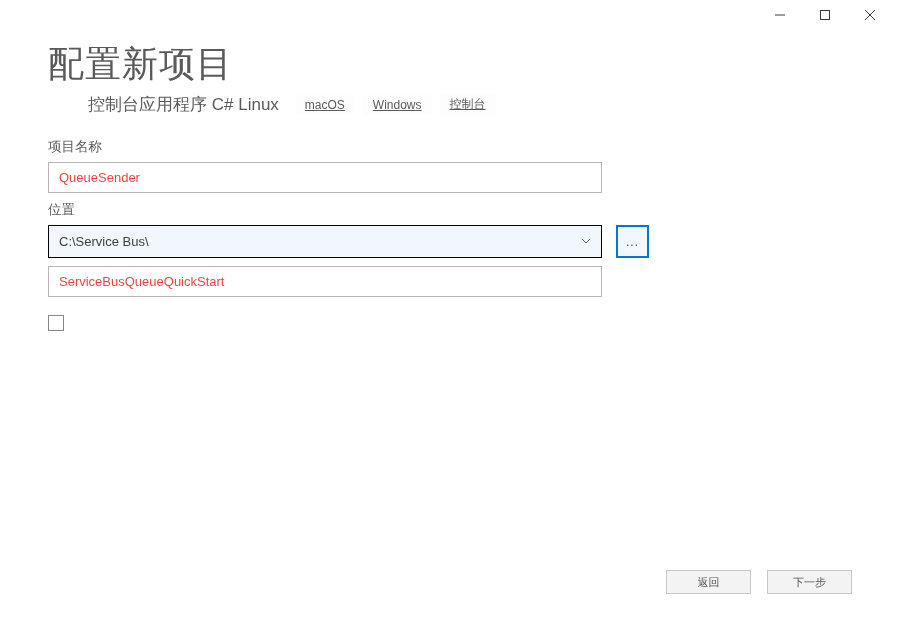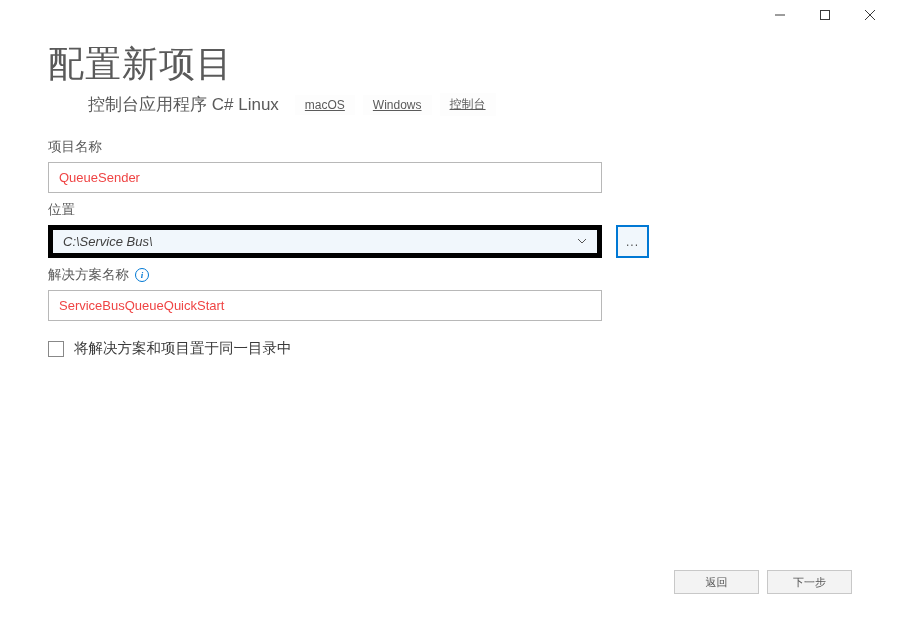--- a/index.html
+++ b/index.html
@@ -90,28 +90,27 @@
       outline: none;
     }
     .location-row {
       display: flex;
       align-items: center;
       gap: 14px;
     }
     .combo {
       width: 554px;
       height: 33px;
-      border: 5px solid #000000;
+      border: 1px solid #000000;
       background: #f1f7fc;
       display: flex;
       align-items: center;
       padding: 0 6px 0 10px;
       font-size: 13px;
       color: #404040;
-      font-style: italic;
     }
     .combo-text { flex: 1; }
     .combo-arrow {
       width: 18px;
       display: flex;
       align-items: center;
       justify-content: center;
     }
     .browse-btn {
       width: 33px;
@@ -139,21 +138,21 @@
     }
     .checkbox-label {
       font-size: 14.5px;
       color: #3a3a3a;
     }
     .footer {
       position: absolute;
       bottom: 36px;
       right: 48px;
       display: flex;
-      gap: 8px;
+      gap: 16px;
     }
     .footer-btn {
       width: 85px;
       height: 24px;
       border: 1px solid #c8c8c8;
       background: #f3f3f3;
       font-size: 11px;
       color: #555;
       display: flex;
       align-items: center;
@@ -211,29 +210,24 @@
           <svg width="8" height="5" viewBox="0 0 8 5">
               <path d="M0 0 L4 4 L8 0" fill="none" stroke="#555" stroke-width="1"></path>
             </svg>
         </span>
       </div>
       <div class="browse-btn">...</div>
     </div>
   </div>
 
   <div class="field-group">
-    <div class="field-label">
-      <span>解决方案名称</span>
-      <span class="info-icon">i</span>
-    </div>
     <input class="text-input" value="ServiceBusQueueQuickStart" style="">
   </div>
 
   <div class="checkbox-row">
     <div class="checkbox"></div>
-    <span class="checkbox-label">将解决方案和项目置于同一目录中</span>
   </div>
 </div>
 
 <div class="footer">
   <button class="footer-btn">返回</button>
   <button class="footer-btn">下一步</button>
 </div>
 
 </body></html>

